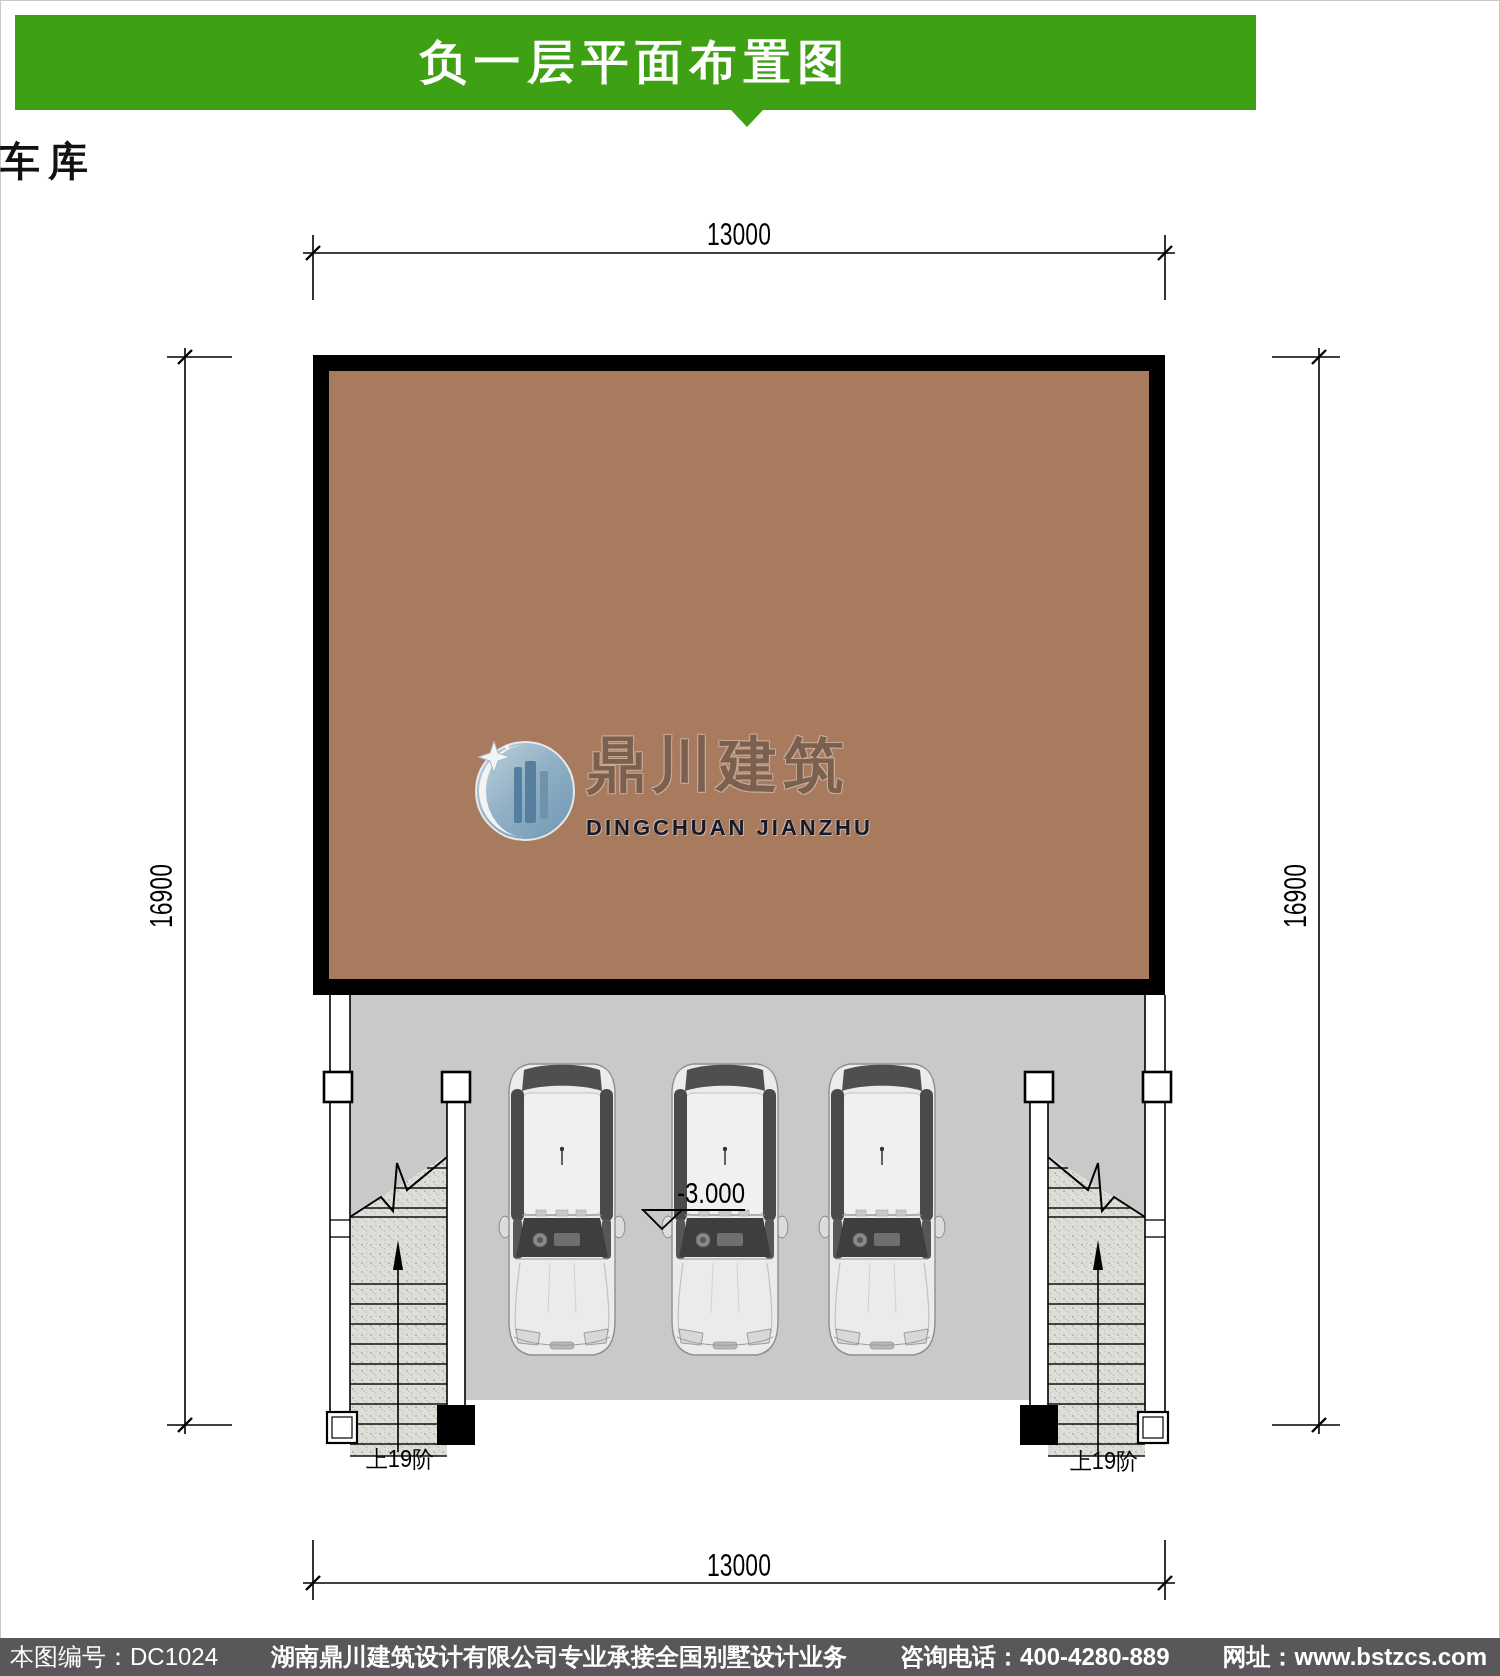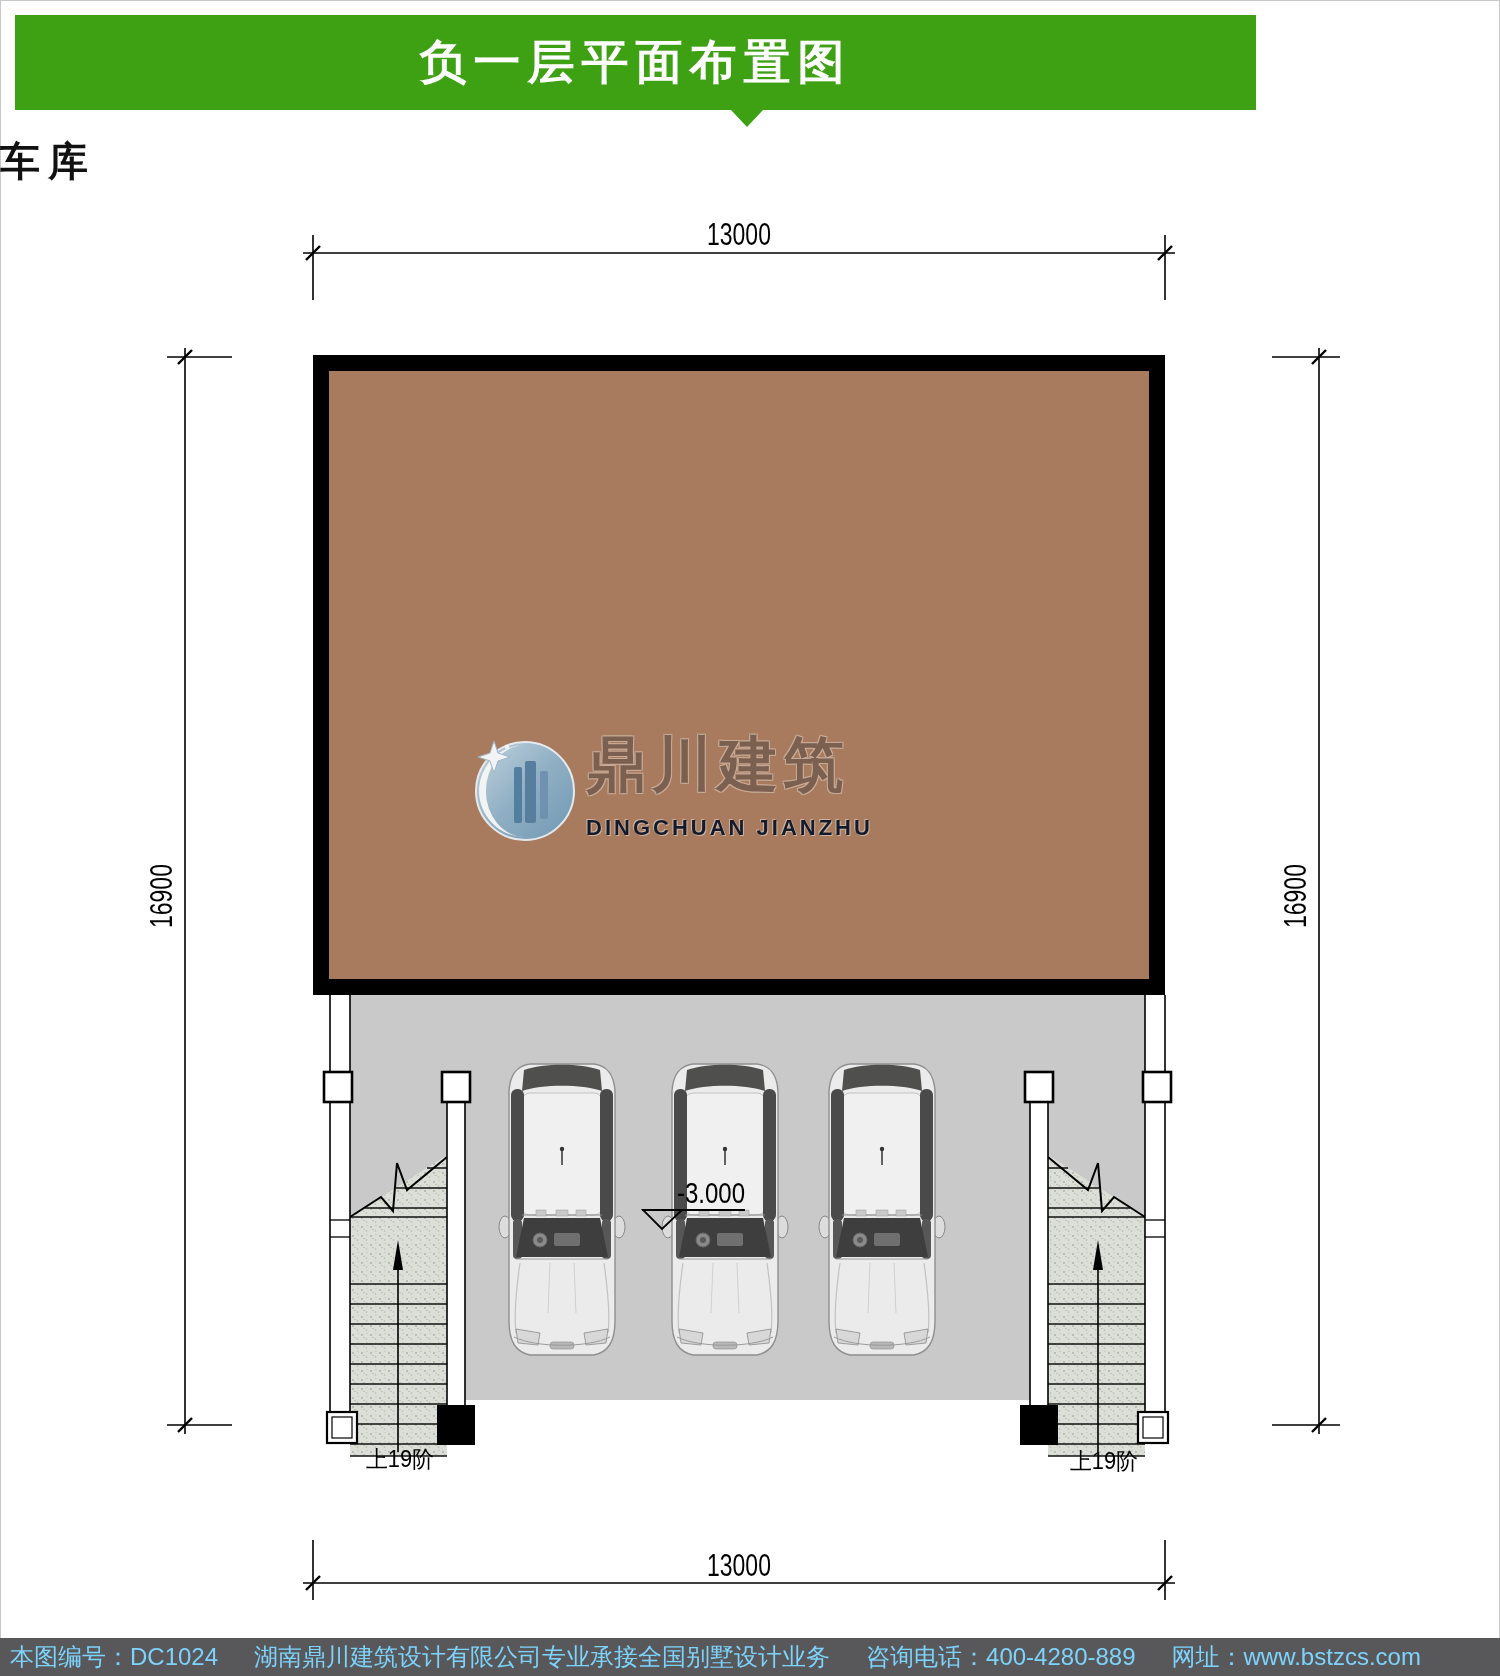--- a/index.html
+++ b/index.html
@@ -45,23 +45,23 @@
   
   .wm{left:474px;top:733px;display:flex;align-items:flex-start;gap:10px;opacity:.96;}
   .wm-txts{display:flex;flex-direction:column;}
   .wm-cn{font-size:60px;font-weight:bold;color:#7a5f50;letter-spacing:6px;line-height:1.05;
          text-shadow:1px 1px 0 #c9ad99,-1px -1px 0 #c9ad99,1px -1px 0 #c9ad99,-1px 1px 0 #c9ad99;}
   .wm-en{font-size:22px;font-weight:bold;color:#0f172a;letter-spacing:3px;margin-top:19px;
          text-shadow:1px 1px 0 #cdb6a4,-1px -1px 0 #cdb6a4;}
 
   
   .footer{left:0;top:1638px;width:1500px;height:38px;background:var(--footerbg,#58585a);
-          display:flex;align-items:center;color:#7dd3fc;font-size:24px;white-space:nowrap;}
+          display:flex;align-items:center;color:#ffffff;font-size:24px;white-space:nowrap;}
   .footer span{margin-left:10px;}
-  .footer .gap{margin-left:36px;}
+  .footer .gap{margin-left:53px;font-weight:bold;}
 </style>
 </head>
 <body>
 
 <div class="page">
 
   <div class="abs header-bar">
     <div class="t">负一层平面布置图</div>
   </div>
   <div class="abs header-pointer"></div>

